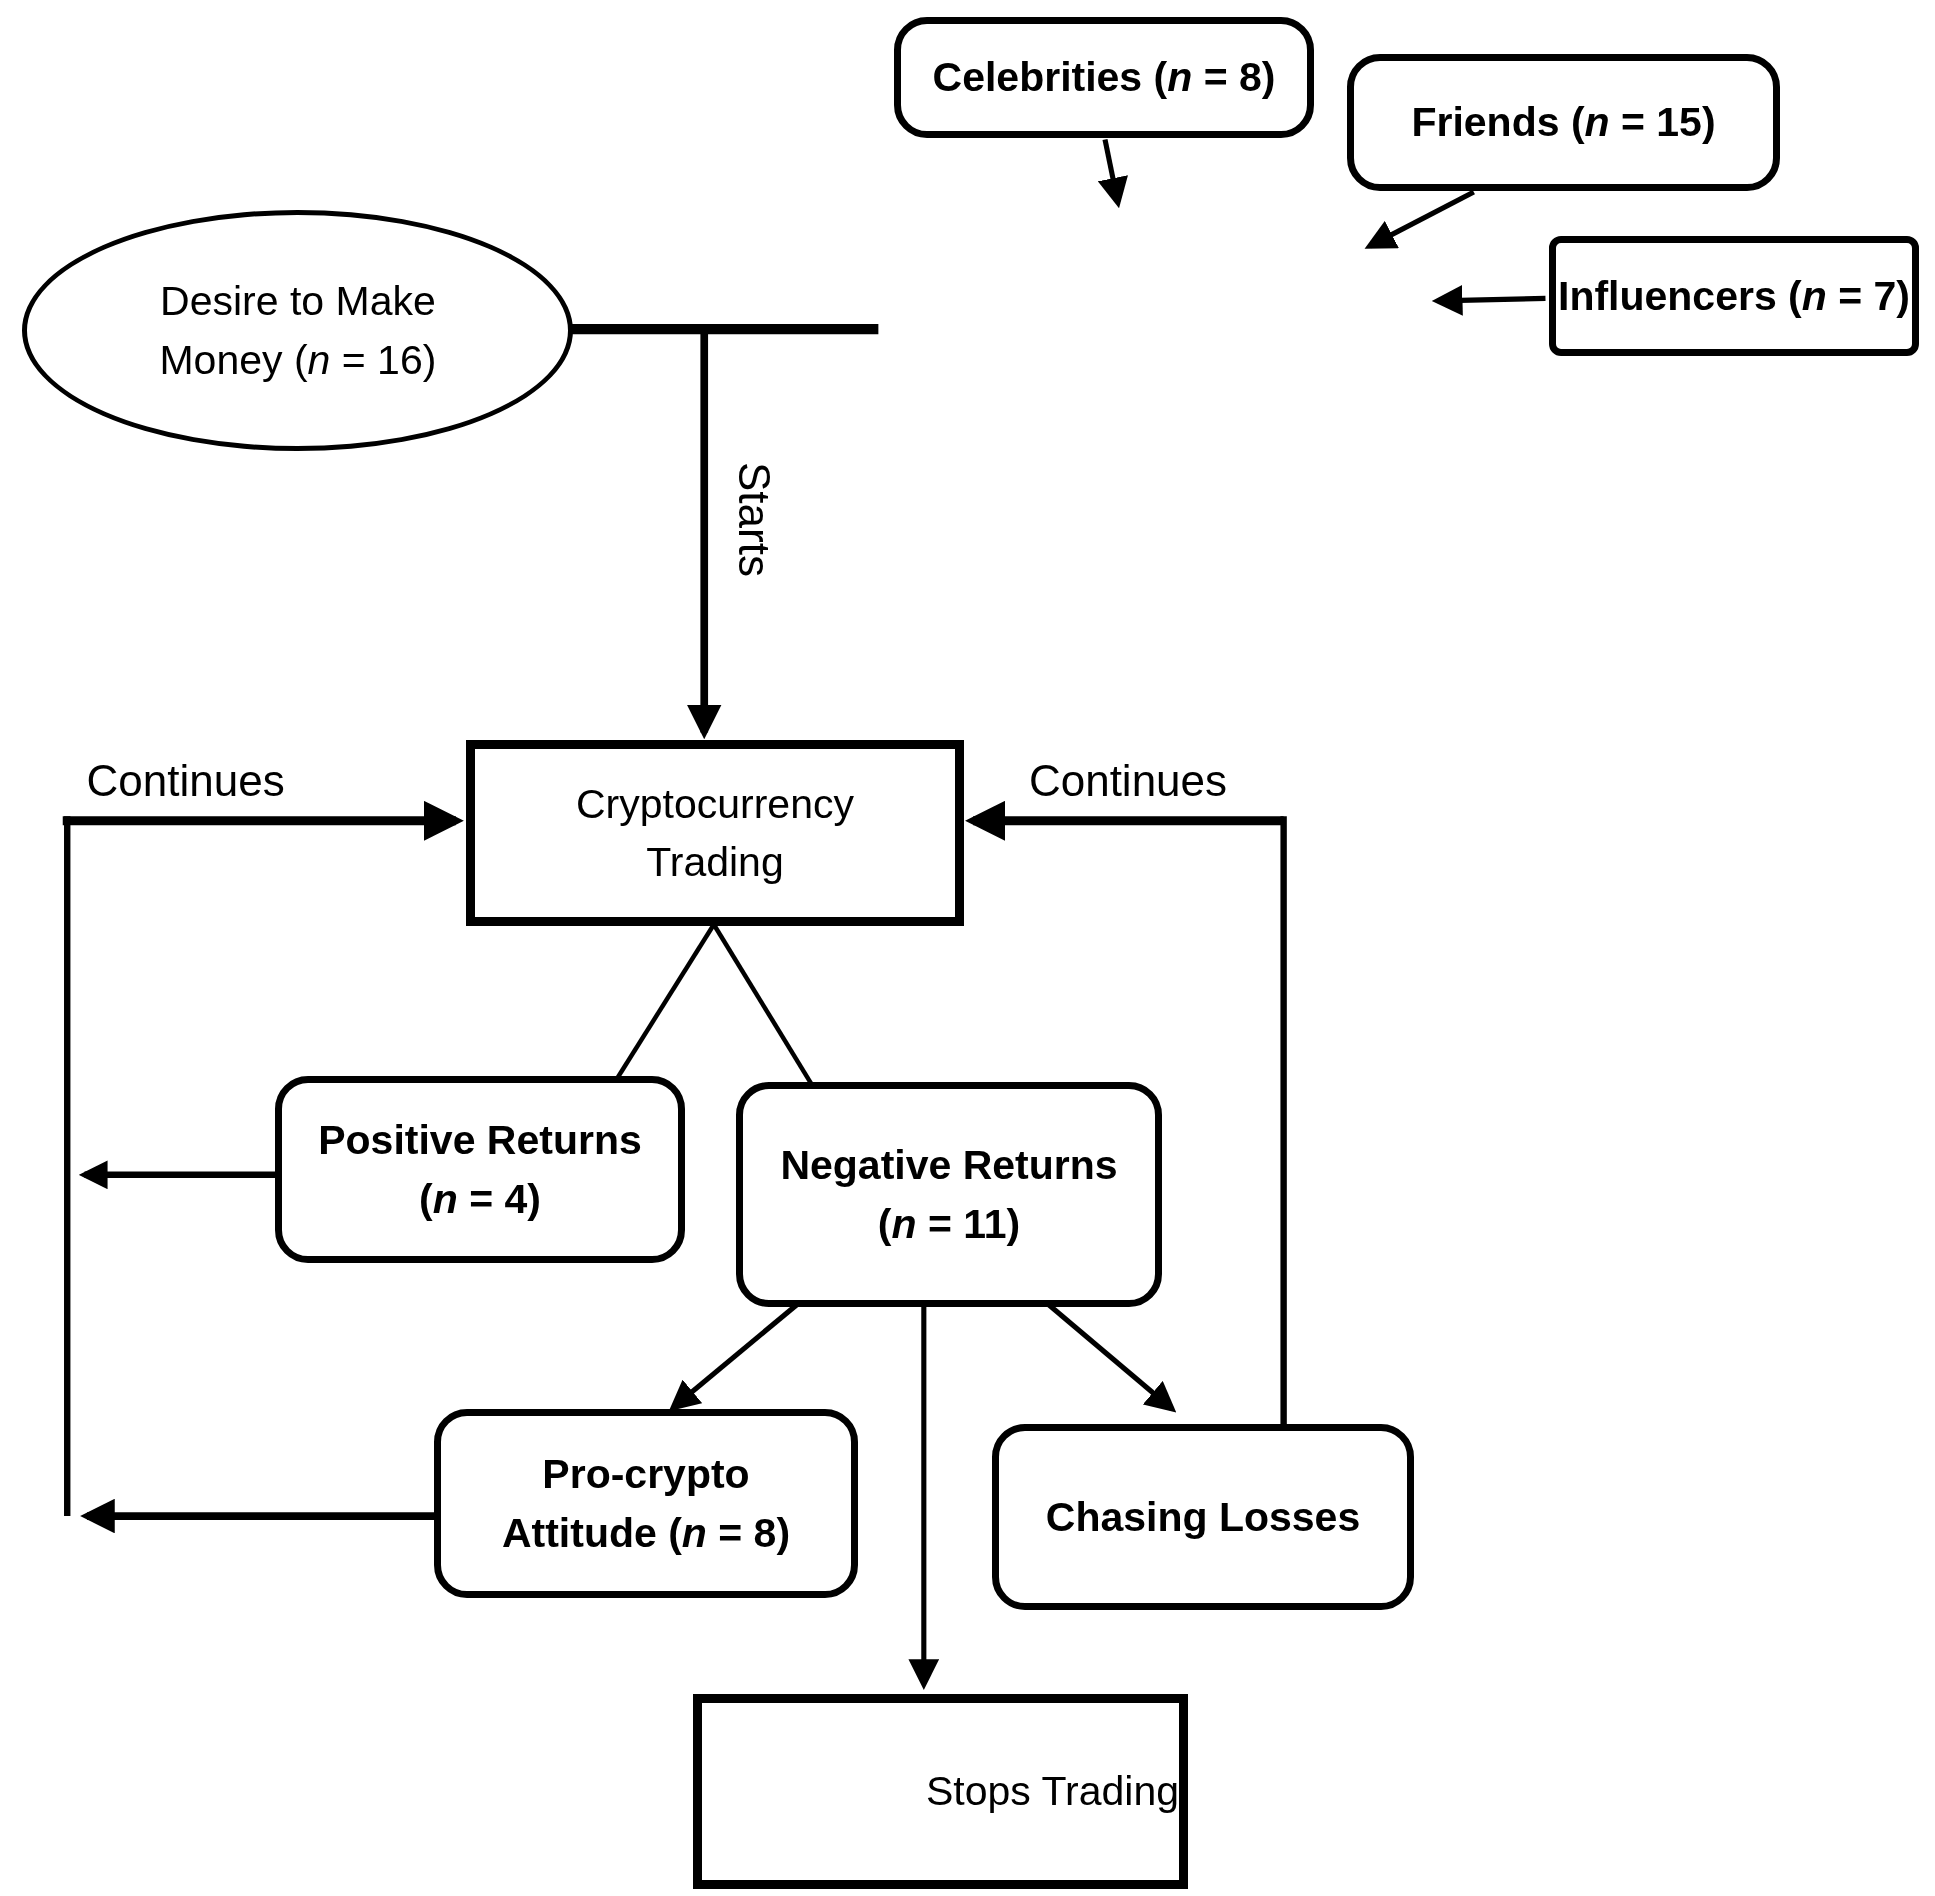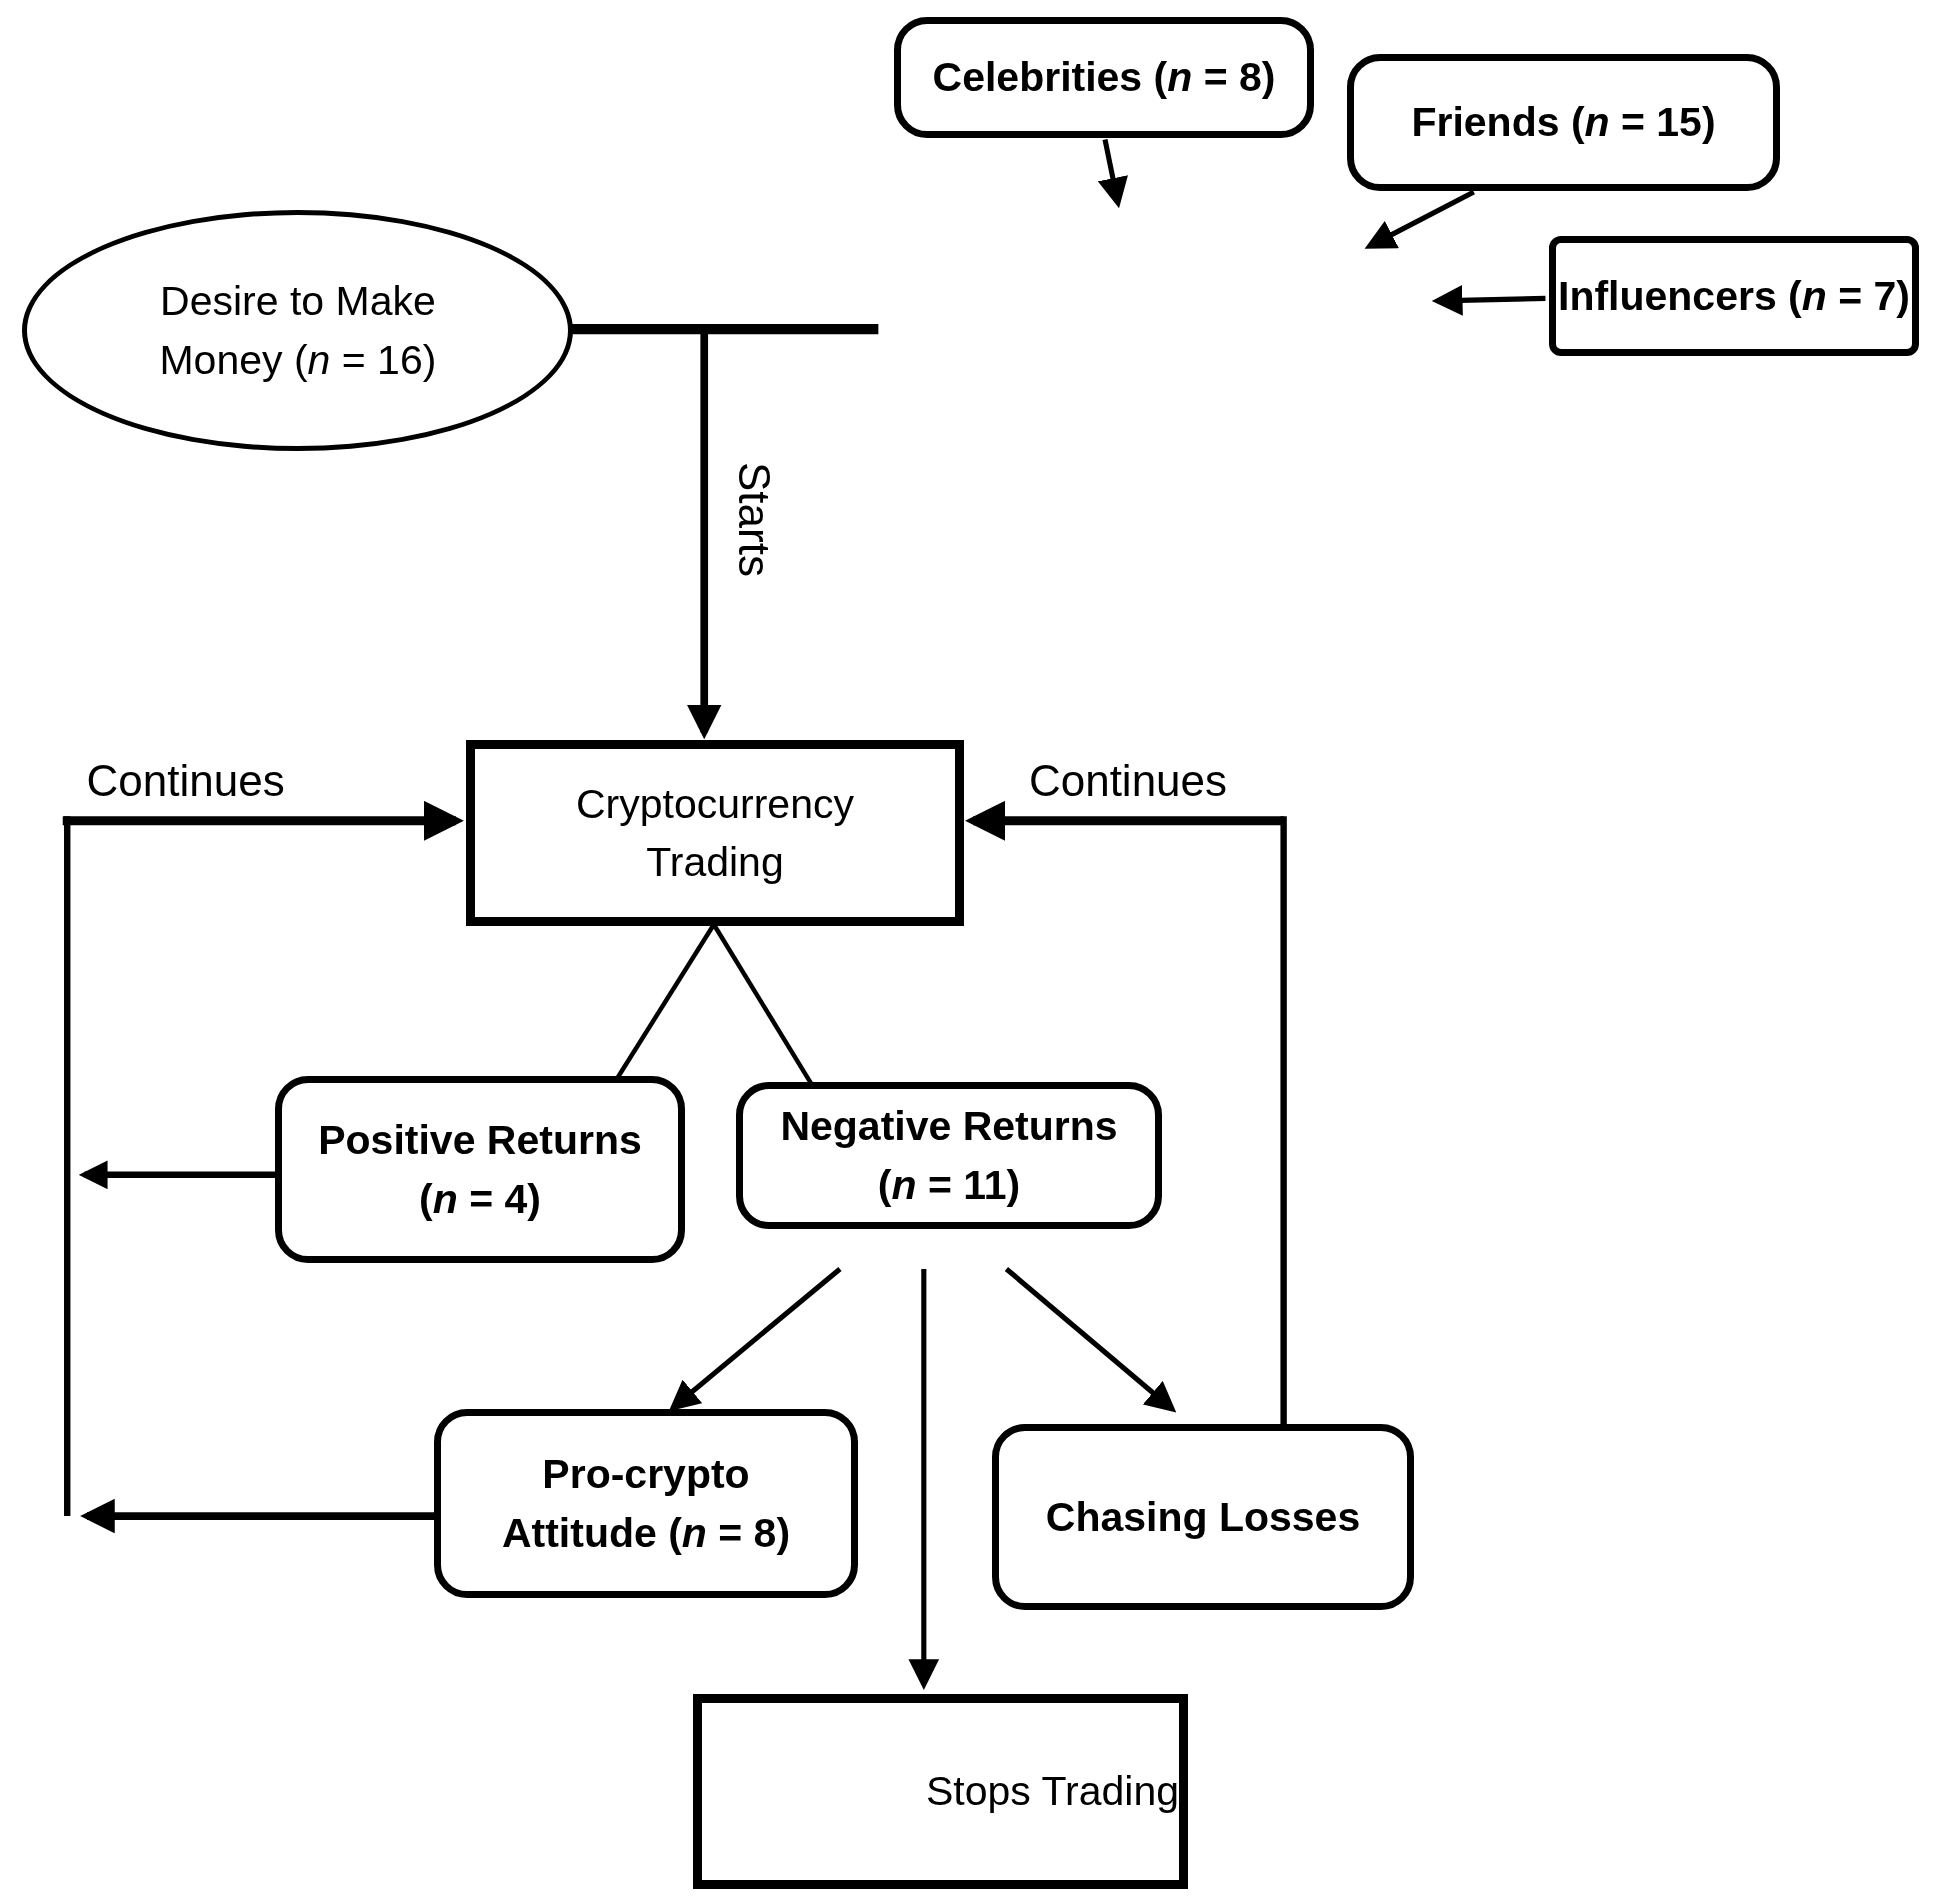--- a/index.html
+++ b/index.html
@@ -127,21 +127,21 @@
   </div>
 
   <div class="node sbox" style="left:466px; top:740px; width:498px; height:186px;">
     <div><span>Cryptocurrency</span><br><span>Trading</span></div>
   </div>
 
   <div class="node rbox" style="left:275px; top:1076px; width:410px; height:187px;">
     <div><span>Positive Returns</span><br><span>(</span><em>n</em><span> = 4)</span></div>
   </div>
 
-  <div class="node rbox" style="left:736px; top:1082px; width:426px; height:147px;">
+  <div class="node rbox" style="left:736px; top:1082px; width:426px; height:225px;">
     <div><span>Negative Returns</span><br><span>(</span><em>n</em><span> = 11)</span></div>
   </div>
 
   <div class="node rbox" style="left:434px; top:1409px; width:424px; height:189px;">
     <div><span>Pro-crypto</span><br><span>Attitude (</span><em>n</em><span> = 8)</span></div>
   </div>
 
   <div class="node rbox" style="left:992px; top:1424px; width:422px; height:186px;">
     <div><span>Chasing Losses</span></div>
   </div>

